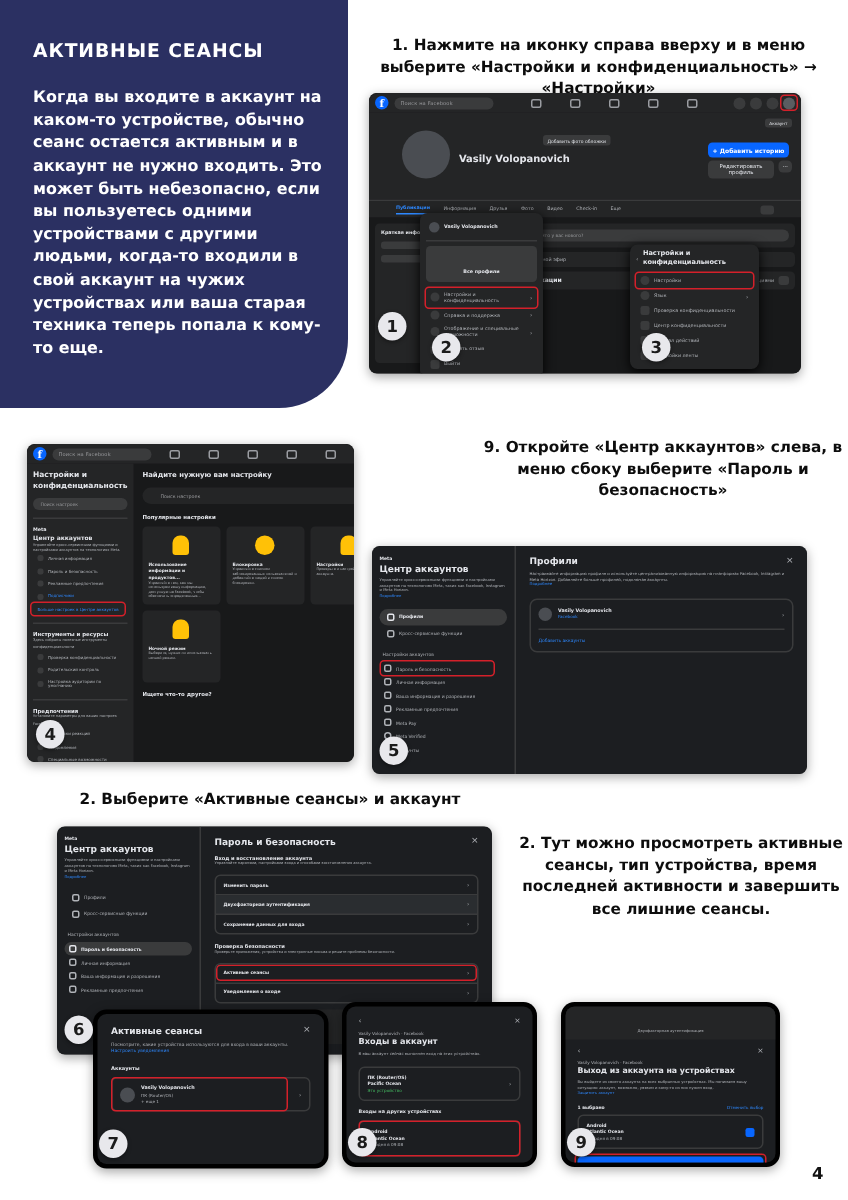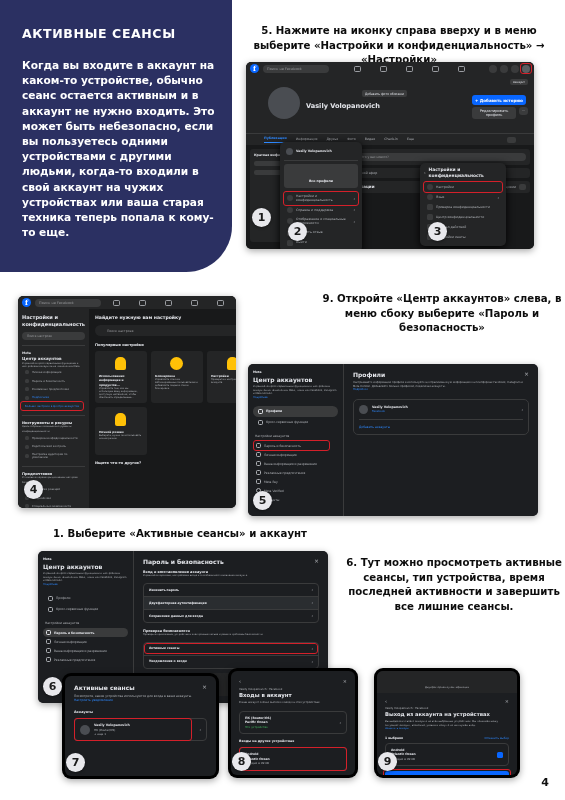--- a/index.html
+++ b/index.html
@@ -87,24 +87,24 @@
 </head>
 <body>
 
 <div class="page">
 
   <div class="intro-panel">
     <div class="intro-title">АКТИВНЫЕ СЕАНСЫ</div>
     <div class="intro-body">Когда вы входите в аккаунт на каком-то устройстве, обычно сеанс остается активным и в аккаунт не нужно входить. Это может быть небезопасно, если вы пользуетесь одними устройствами с другими людьми, когда-то входили в свой аккаунт на чужих устройствах или ваша старая техника теперь попала к кому-то еще.</div>
   </div>
 
-  <div class="caption" id="cap1">5. Нажмите на иконку справа вверху и в меню выберите «Настройки и конфиденциальность» → «Настройки»</div>
+  <div class="caption" id="cap1">1. Нажмите на иконку справа вверху и в меню выберите «Настройки и конфиденциальность» → «Настройки»</div>
   <div class="caption" id="cap2">9. Откройте «Центр аккаунтов» слева, в меню сбоку выберите «Пароль и безопасность»</div>
-  <div class="caption" id="cap3">1. Выберите «Активные сеансы» и аккаунт</div>
-  <div class="caption" id="cap4">6. Тут можно просмотреть активные сеансы, тип устройства, время последней активности и завершить все лишние сеансы.</div>
+  <div class="caption" id="cap3">2. Выберите «Активные сеансы» и аккаунт</div>
+  <div class="caption" id="cap4">2. Тут можно просмотреть активные сеансы, тип устройства, время последней активности и завершить все лишние сеансы.</div>
 
   <div class="shot" style="left:246px; top:62px; width:288px; height:187px;">
     <div class="inner">
 
       <div class="fbbar">
         <div class="fblogo">f</div>
         <div class="fbsearch">Поиск на Facebook</div>
         <div class="fbnav">
           <i></i>
           <i></i>

